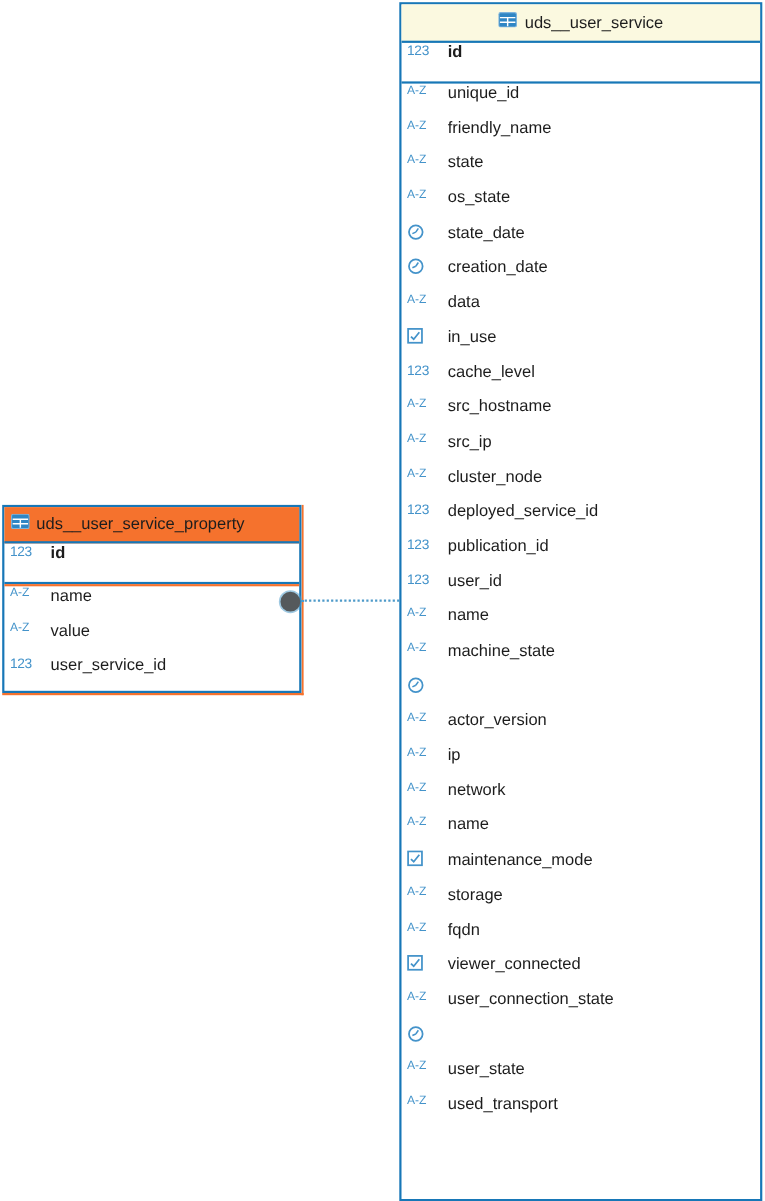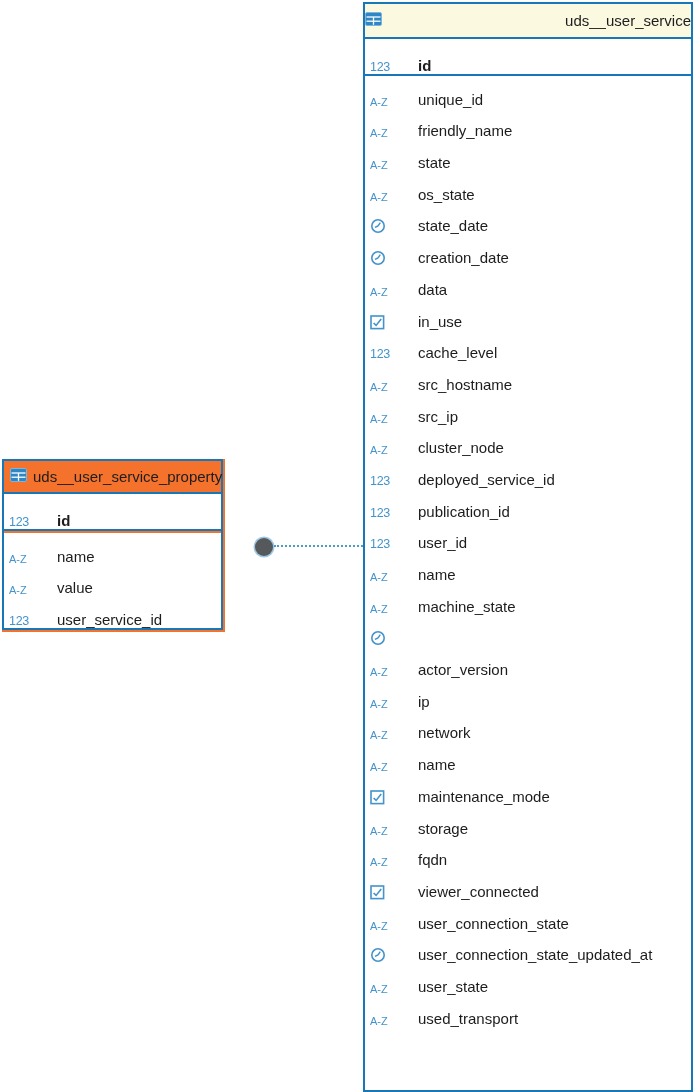--- a/index.html
+++ b/index.html
@@ -15,26 +15,26 @@
   #canvas{
     position:relative;width:695px;height:1092px;background:#ffffff;
     font-family:"Liberation Sans", sans-serif;overflow:hidden;
   }
   .entity{background:#fff;border:2px solid var(--blue);box-sizing:border-box;}
   #table-right{position:absolute;left:363px;top:2px;width:330px;height:1090px;}
   #table-left-wrap{
     position:absolute;left:2px;top:459px;
     border-right:2px solid var(--orange);border-bottom:2px solid var(--orange);
   }
-  #table-left{position:relative;width:221px;}
+  #table-left{position:relative;width:272px;}
   .hdr{display:flex;align-items:center;border-bottom:2px solid var(--blue);}
-  #table-right .hdr{height:33px;justify-content:space-between;gap:7px;background:var(--pale-yellow);}
+  #table-right .hdr{height:33px;justify-content:center;gap:7px;background:var(--pale-yellow);}
   #table-left .hdr{height:31px;justify-content:flex-start;padding-left:6px;gap:6px;background:var(--orange);}
   .hdr-title{font-size:15px;color:#1d1d1d;white-space:nowrap;}
-  .row{display:flex;align-items:flex-end;padding-left:5px;gap:21px;font-size:15px;color:var(--text);white-space:nowrap;}
+  .row{display:flex;align-items:flex-start;padding-left:5px;gap:10px;font-size:15px;color:var(--text);white-space:nowrap;}
   .row.pk{height:35px;font-weight:bold;border-bottom:2px solid var(--blue);}
   .row.col{height:31.7px;}
   .icon-cell{flex:0 0 27px;display:flex;align-items:center;justify-content:flex-start;}
   .t-num{color:var(--icon-blue);font-size:12.5px;font-weight:400;letter-spacing:-0.3px;}
   .t-str{color:var(--icon-blue);font-size:11px;font-weight:400;letter-spacing:0;}
   .orange-sep{height:2px;background:var(--orange);}
   #conn-dot{
     position:absolute;left:255px;top:538px;width:18px;height:18px;border-radius:50%;
     background:var(--dot-gray);box-shadow:0 0 0 1.5px rgba(78,154,201,0.55);
   }
@@ -292,21 +292,20 @@
           <span>user_connection_state</span>
         </div>
         <div class="row col">
           <span class="icon-cell">
             <svg width="16" height="16" viewBox="0 0 16 16">
               <circle cx="8" cy="8" r="6.2" fill="none" stroke="#4493ca" stroke-width="1.6"></circle>
               <line x1="8" y1="8" x2="10.3" y2="4.6" stroke="#4493ca" stroke-width="1.4"></line>
               <line x1="8" y1="8" x2="4.9" y2="9.4" stroke="#4493ca" stroke-width="1.4"></line>
             </svg>
           </span>
-          <span>user_connection_state_updated_at</span>
         </div>
         <div class="row col">
           <span class="icon-cell">
             <span class="t-str">A-Z</span>
           </span>
           <span>user_state</span>
         </div>
         <div class="row col">
           <span class="icon-cell">
             <span class="t-str">A-Z</span>

